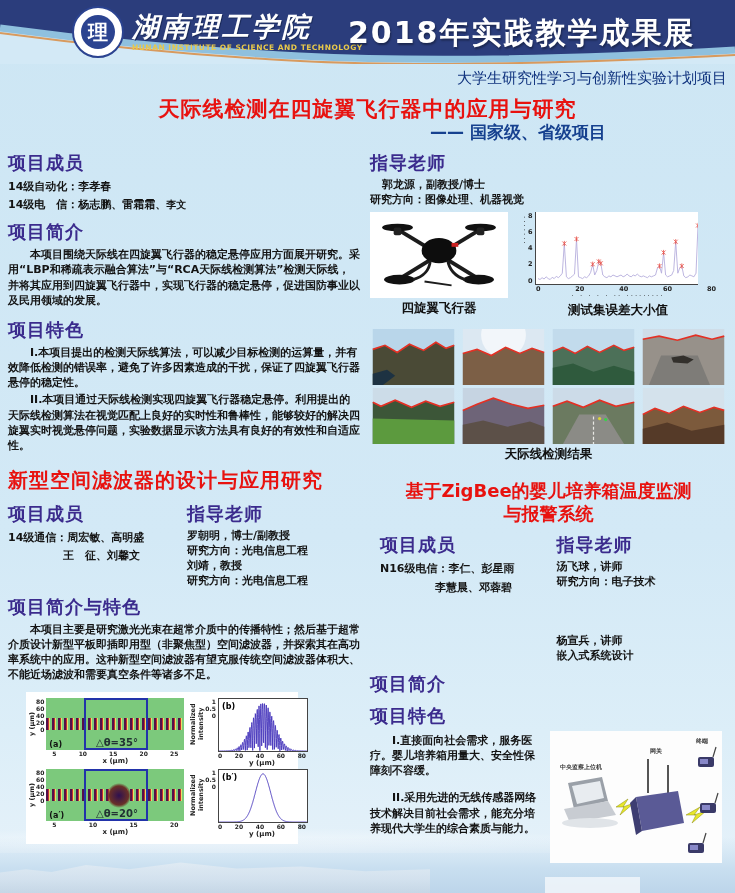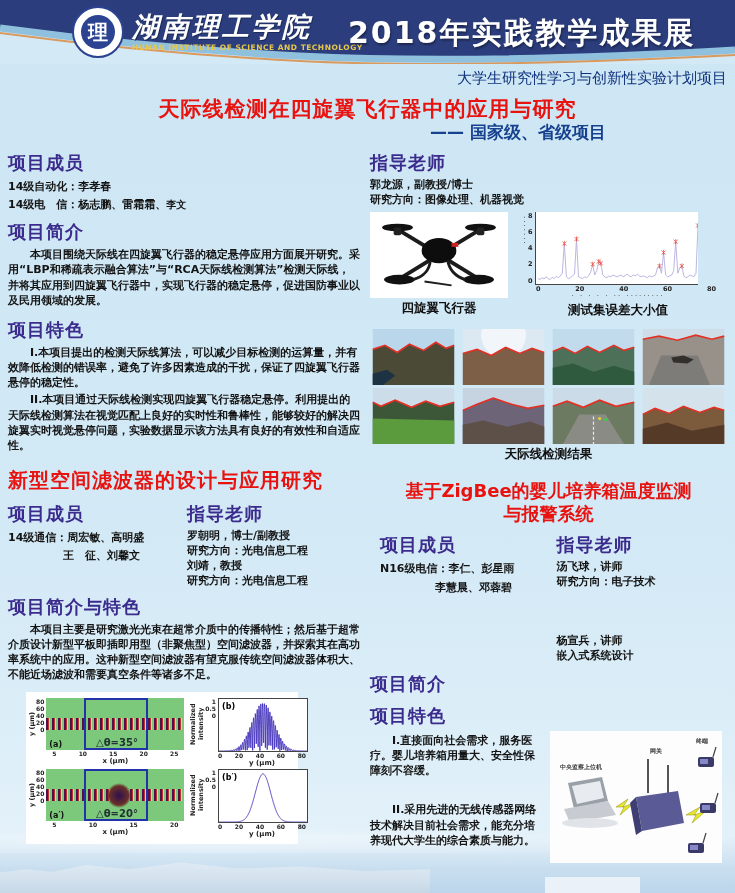--- a/index.html
+++ b/index.html
@@ -256,21 +256,21 @@
                 <span>80</span>
               </div>
             <div class="ax-bottom" style="width:88px;">y (μm)</div>
           </div>
         </div>
       </div>
     </div>
 
     <div class="col-right">
       <div class="h-purple">指导老师</div>
-      <div class="body-line" style="line-height:1.35;">郭龙源，副教授/博士</div>
+      <div class="body-line" style="line-height:1.35;margin-left:12px;">郭龙源，副教授/博士</div>
       <div class="body-line" style="line-height:1.35;">研究方向：图像处理、机器视觉</div>
 
       <div class="img-row">
         <div>
           <div class="white-box drone-box">
             <svg width="130" height="82" viewBox="0 0 130 85">
               <rect x="0" y="0" width="130" height="85" fill="#ffffff"></rect>
               <line x1="65" y1="42" x2="22" y2="16" stroke="#1c1c1c" stroke-width="4"></line>
               <line x1="65" y1="42" x2="108" y2="16" stroke="#1c1c1c" stroke-width="4"></line>
               <line x1="65" y1="42" x2="26" y2="66" stroke="#1c1c1c" stroke-width="4"></line>
@@ -400,21 +400,21 @@
           <div class="body-line" style="line-height:1.35;">嵌入式系统设计</div>
         </div>
       </div>
 
       <div class="h-purple" style="margin-top:8px;">项目简介</div>
 
       <div class="h-purple" style="margin-top:8px;">项目特色</div>
       <div class="feat3-row">
         <div class="feat3-text">
           <div class="para">I.直接面向社会需求，服务医疗。婴儿培养箱用量大、安全性保障刻不容缓。</div>
-          <div class="para" style="margin-top:24px;">II.采用先进的无线传感器网络技术解决目前社会需求，能充分培养现代大学生的综合素质与能力。</div>
+          <div class="para" style="margin-top:12px;">II.采用先进的无线传感器网络技术解决目前社会需求，能充分培养现代大学生的综合素质与能力。</div>
         </div>
         <div class="zig-wrap">
           <div class="zig-box">
             <svg width="172" height="132" viewBox="0 0 172 132">
               <rect width="172" height="132" fill="#fdfdfd"></rect>
 
               <polygon points="18,52 52,46 58,70 24,78" fill="#9aa0a8"></polygon>
               <polygon points="22,55 50,50 54,67 27,73" fill="#e8ecf0"></polygon>
               <polygon points="14,78 58,70 66,84 20,92" fill="#c8ccd2"></polygon>
               <ellipse cx="40" cy="92" rx="28" ry="5" fill="#e0e4e8"></ellipse>

